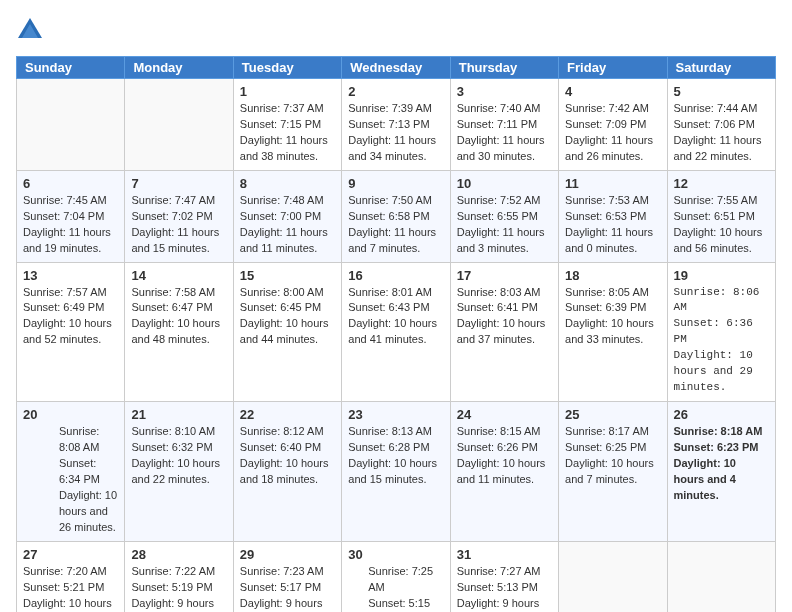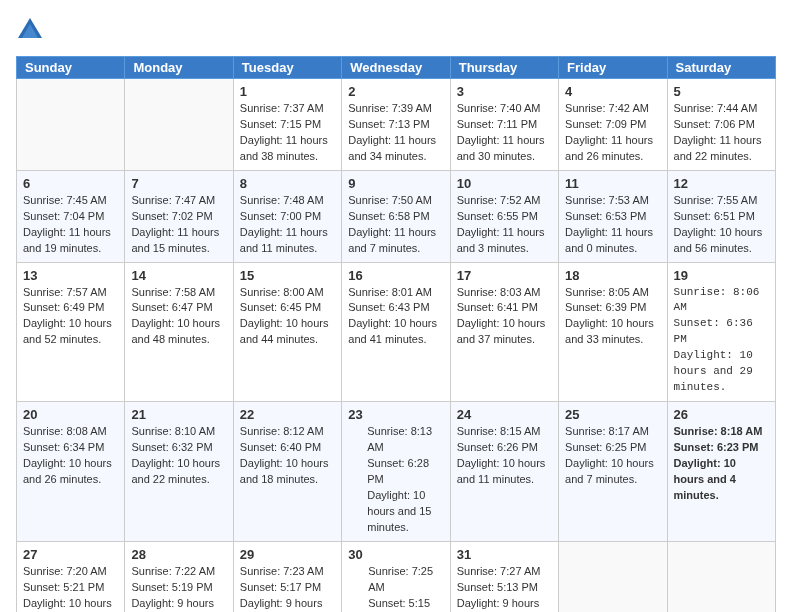--- a/index.html
+++ b/index.html
@@ -245,39 +245,39 @@
         <td>
           <span class="day-number">19</span>
           <div class="day-info" style="white-space: pre-line; font-family: Liberation Mono, monospace;">Sunrise: 8:06 AM
 Sunset: 6:36 PM
 Daylight: 10 hours and 29 minutes.</div>
         </td>
       </tr>
       <tr>
         <td>
           <span class="day-number">20</span>
-          <div class="day-info" style="white-space: pre-line;">Sunrise: 8:08 AM
+          <div class="day-info" style="white-space: pre-line; margin-left: 36px;">Sunrise: 8:08 AM
 Sunset: 6:34 PM
 Daylight: 10 hours and 26 minutes.</div>
         </td>
         <td>
           <span class="day-number">21</span>
           <div class="day-info" style="white-space: pre-line;">Sunrise: 8:10 AM
 Sunset: 6:32 PM
 Daylight: 10 hours and 22 minutes.</div>
         </td>
         <td>
           <span class="day-number">22</span>
           <div class="day-info" style="white-space: pre-line;">Sunrise: 8:12 AM
 Sunset: 6:40 PM
 Daylight: 10 hours and 18 minutes.</div>
         </td>
         <td>
           <span class="day-number">23</span>
-          <div class="day-info" style="white-space: pre-line; margin-left: 19px;">Sunrise: 8:13 AM
+          <div class="day-info" style="white-space: pre-line;">Sunrise: 8:13 AM
 Sunset: 6:28 PM
 Daylight: 10 hours and 15 minutes.</div>
         </td>
         <td>
           <span class="day-number">24</span>
           <div class="day-info" style="white-space: pre-line;">Sunrise: 8:15 AM
 Sunset: 6:26 PM
 Daylight: 10 hours and 11 minutes.</div>
         </td>
         <td>

